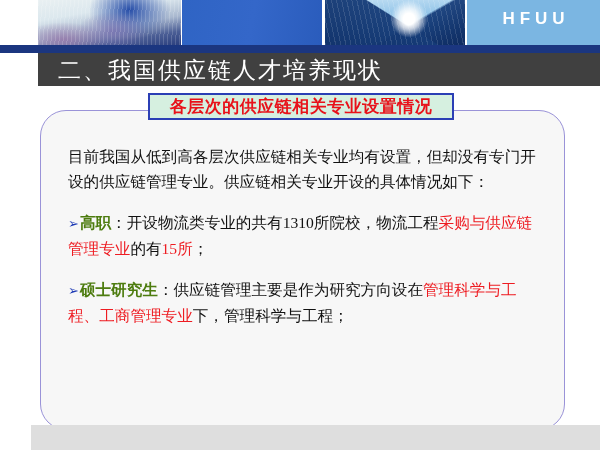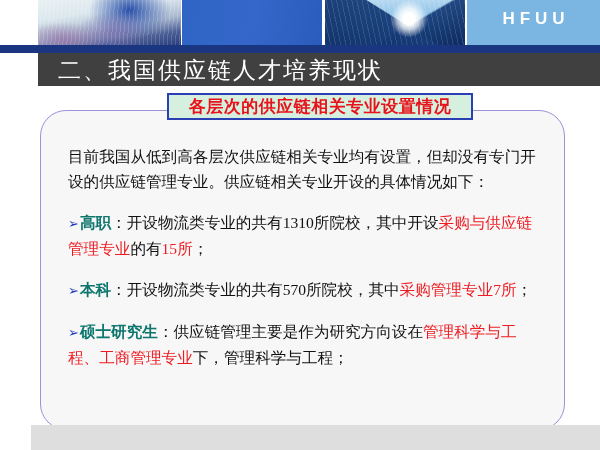--- a/index.html
+++ b/index.html
@@ -65,35 +65,34 @@
     border:1.3px solid #9a93d8; border-radius:26px;
     background:#f7f7f7;
   }
 
   
   .caption-box {
     position:absolute; left:148px; top:93px; width:306px; height:27px;
     border:2px solid #2b3fb5; background:#d6f0e0;
     display:flex; align-items:flex-end; justify-content:center;
     z-index:4;
-    margin-left:19px;
   }
   .caption-box .caption-text {
     color:#e8121a; font-weight:bold; font-size:17px; letter-spacing:.5px; white-space:nowrap;
   }
 
   
   .body {
     position:absolute; left:52px; top:128px; width:505px;
     font-size:15.6px; line-height:25px; color:#111111;
   }
   .body p { margin:16px; text-indent:0; }
   .p-indent { text-indent:0; }
   .red { color:#ee1c22; }
-  .red-b { color:#0f766e; font-weight:bold; }
+  .red-b { color:#4d7c0f; font-weight:bold; }
   .bullet {
     color:#1c39b5; font-weight:bold; font-size:13px;
     margin-right:1px; font-family:"DejaVu Sans", sans-serif;
   }
 
   
   .bottom-bar { position:absolute; left:31px; top:425px; width:569px; height:25px; background:#dedede; }
 </style>
 </head>
 <body>
@@ -114,19 +113,18 @@
   </div>
 
   <div class="content-box"></div>
 
   <div class="caption-box">
     <span class="caption-text">各层次的供应链相关专业设置情况</span>
   </div>
 
   <div class="body" id="body-host">
       <p class="p-indent"><span>目前我国从低到高各层次供应链相关专业均有设置，但却没有专门开设的供应链管理专业。供应链相关专业开设的具体情况如下：</span></p>
-      <p><span class="bullet">➢</span><span class="red-b">高职</span><span>：</span><span>开设物流类专业的共有1310所院校，其中开设</span><span class="red">采购与供应链管理专业</span><span>的有</span><span class="red">15所</span><span>；</span></p>
-      <p><span class="bullet">➢</span><span class="red-b">本科</span><span>：</span><span>开设物流类专业的共有570所院校，其中</span><span class="red">采购管理专业7所</span><span>；</span></p>
+      <p><span class="bullet">➢</span><span class="red-b">高职</span><span>：</span><span>开设物流类专业的共有1310所院校，物流工程</span><span class="red">采购与供应链管理专业</span><span>的有</span><span class="red">15所</span><span>；</span></p>
       <p><span class="bullet">➢</span><span class="red-b">硕士研究生</span><span>：</span><span>供应链管理主要是作为研究方向设在</span><span class="red">管理科学与工程、工商管理专业</span><span>下，管理科学与工程；</span></p>
     </div>
 
   <div class="bottom-bar"></div>
 </div>
 
 </body></html>

